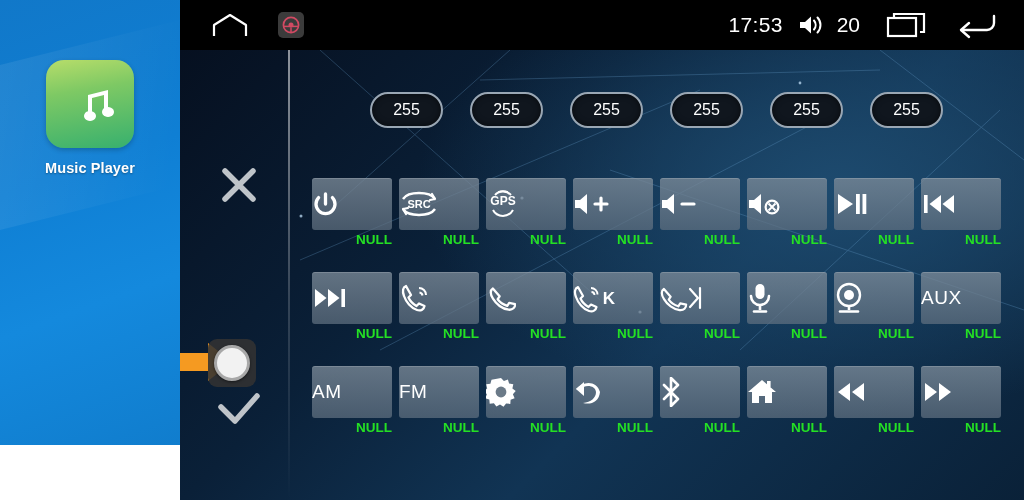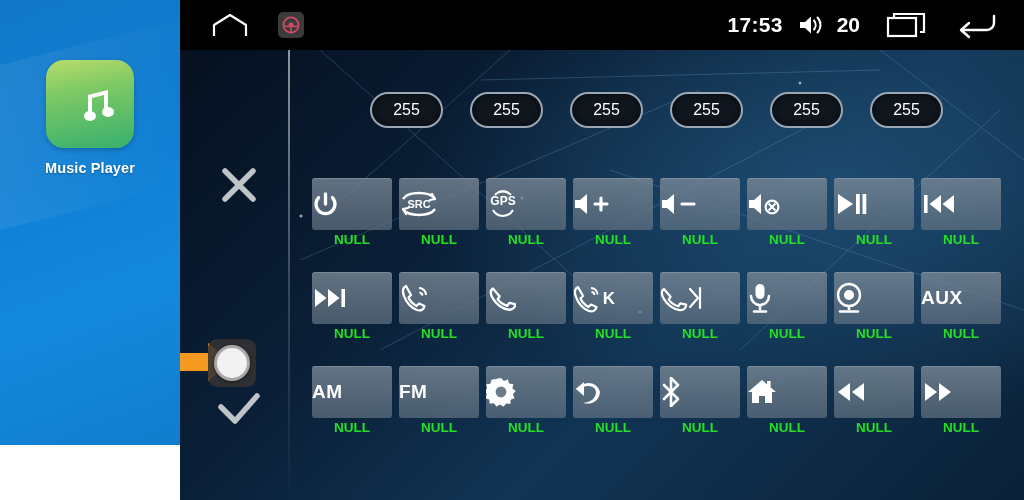--- a/index.html
+++ b/index.html
@@ -53,21 +53,20 @@
   
   #statusbar {
     position:absolute; left:0; top:0; width:844px; height:50px;
     background:#000000;
     display:flex; align-items:center;
   }
   #statusbar .left { display:flex; align-items:center; gap:28px; padding-left:30px; }
   #statusbar .right {
     margin-left:auto; display:flex; align-items:center; gap:26px; padding-right:26px;
     color:#f2f2f2;
-    font-weight:bold;
   }
   .sb-clock { font-size:21px; color:#ffffff; letter-spacing:0.3px; }
   .sb-vol-num { font-size:21px; color:#ffffff; }
   .sb-icon { display:flex; align-items:center; justify-content:center; }
   .wheel-tile {
     width:26px; height:26px; border-radius:5px;
     background:#3b3b3b;
     display:flex; align-items:center; justify-content:center;
   }
 
@@ -139,24 +138,24 @@
   }
   .grid-row { display:flex; gap:7px; }
   .cell { width:80px; position:relative; }
   .key {
     width:80px; height:52px; border-radius:3px;
     background:linear-gradient(180deg,rgba(123,138,152,0.78) 0%,rgba(96,112,128,0.72) 100%);
     display:flex; align-items:center; justify-content:flex-start;
     color:#ffffff;
     box-shadow:inset 0 1px 0 rgba(255,255,255,0.16);
   }
-  .key .txt { font-size:19px; font-weight:bold; letter-spacing:0.5px; }
+  .key .txt { font-size:19px; font-weight:normal; letter-spacing:0.5px; }
   .cell-label {
     position:absolute; left:0; top:54px; width:80px;
-    text-align:center; color:#24e024; font-size:13.5px; font-weight:bold;
+    text-align:right; color:#24e024; font-size:13.5px; font-weight:bold;
   }
   svg { display:block; }
 </style>
 </head>
 <body>
 
 <div id="launcher">
   <div class="sheen"></div>
 
   <div class="app" style="top:60px;">

